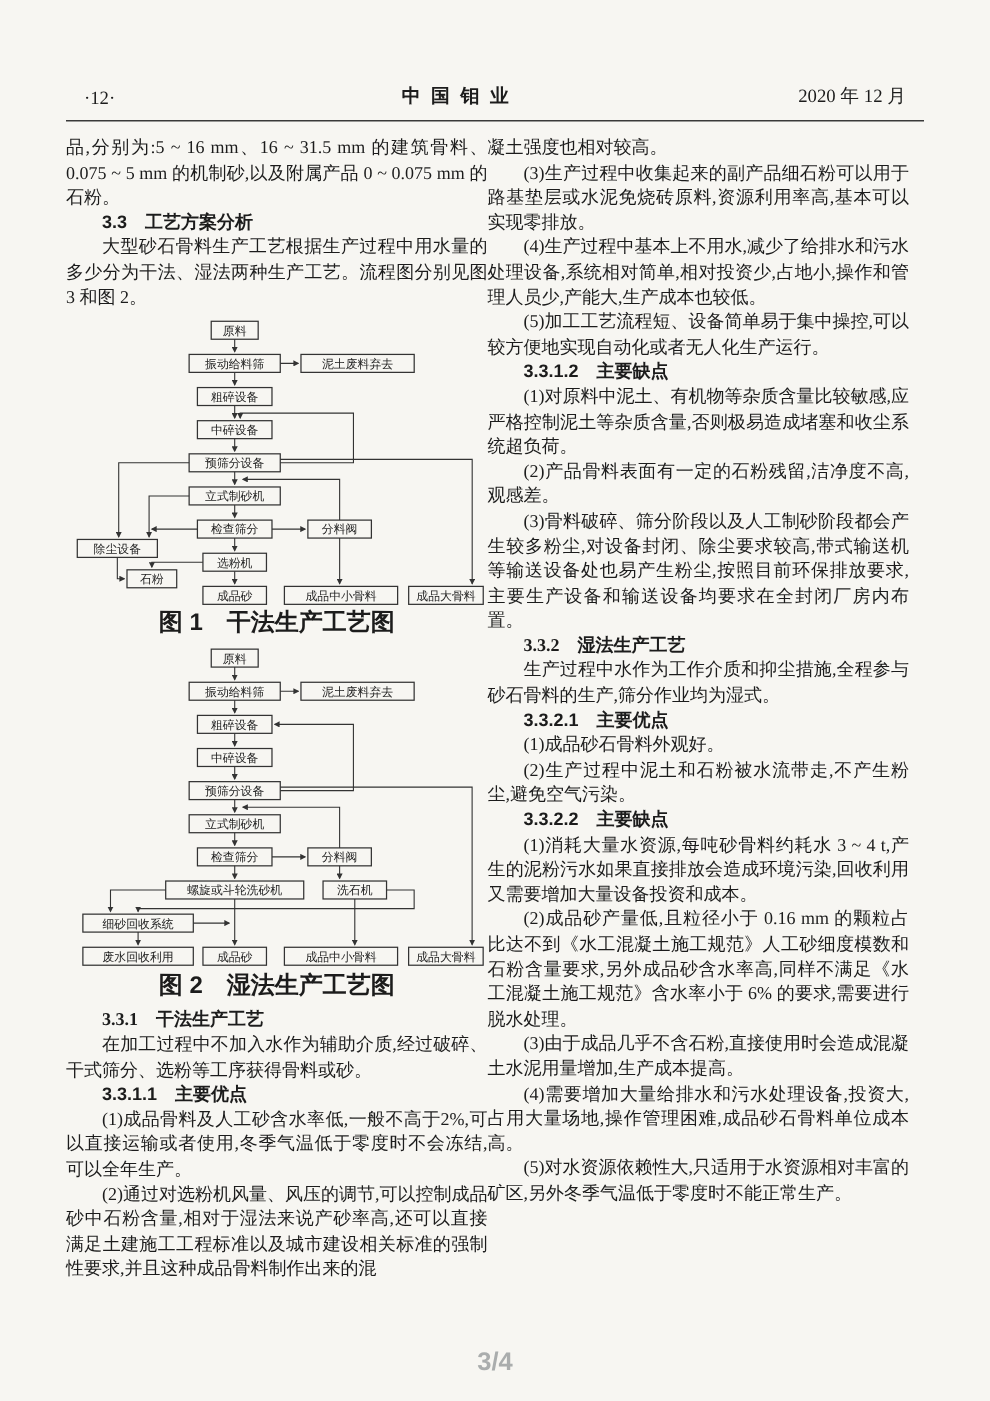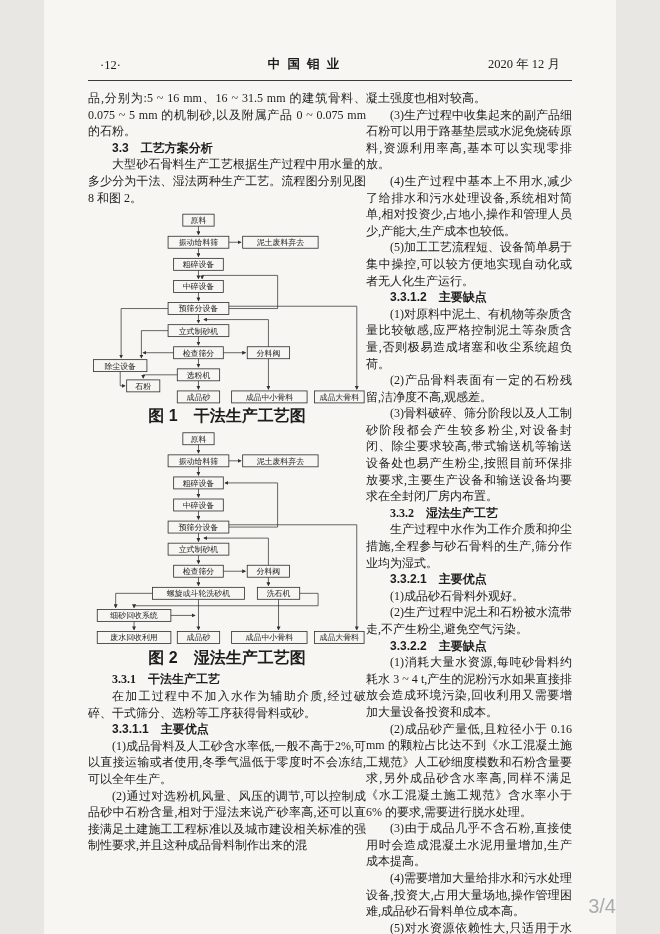--- a/index.html
+++ b/index.html
@@ -1,17 +1,17 @@
 <!DOCTYPE html>
 <html><head>
 <meta charset="utf-8">
 <style>
   html,body{margin:0;padding:0;background:#e8e7e4;}
   .page{
-    width:572px;height:934px;background:#f7f6f2;position:relative;
+    width:660px;height:934px;background:#f7f6f2;position:relative;
     box-sizing:border-box;padding:56px 44px 0;overflow:hidden;
     font-family:"Liberation Serif","DejaVu Serif",serif;color:#1c1c1c;
     margin:0 auto;
   }
   .pg-header{display:flex;justify-content:space-between;align-items:flex-end;
     font-size:12.5px;padding:0 12px 7px 12px;border-bottom:1.2px solid #3a3a3a;}
   .pg-header .journal{letter-spacing:2px;font-weight:bold;}
   .columns{display:flex;margin-top:9px;}
   .col{width:281px;font-size:12px;line-height:16.6px;text-align:justify;}
   .col p{margin:0;text-indent:2em;}
@@ -21,40 +21,40 @@
   .h-kai{font-weight:600;font-size:12px;line-height:16.6px;
     text-indent:0;margin:0;}
   figure{margin:5px 0 2px;}
   figure svg{display:block;margin:0 auto;}
   .figcap{font-family:"Liberation Sans","DejaVu Sans",sans-serif;font-weight:700;
     font-size:16px;text-align:center;margin:1px 0 5px;}
   .flow-box{fill:none;stroke:#333;stroke-width:0.9;}
   .flow-line{fill:none;stroke:#333;stroke-width:0.8;}
   .flow-label{font-size:8.6px;fill:#222;text-anchor:middle;
     font-family:"Liberation Serif","DejaVu Serif",serif;}
-  .page-indicator{position:absolute;bottom:16px;left:0;right:0;text-align:right;
-    color:#aaadad;font-family:"Liberation Sans","DejaVu Sans",sans-serif;font-size:20px;}
+  .page-indicator{position:absolute;bottom:16px;left:0;right:0;text-align:center;
+    color:#aaadad;font-family:"Liberation Sans","DejaVu Sans",sans-serif;font-size:17px;font-weight:bold;}
 </style>
 </head>
 <body>
 
 <div class="page">
 
   <div class="pg-header">
     <span>·12·</span>
     <span class="journal">中 国 钼 业</span>
     <span>2020 年 12 月</span>
   </div>
 
   <div class="columns">
 
     <div class="col">
       <p class="cont">品,分别为:5 ~ 16 mm、16 ~ 31.5 mm 的建筑骨料、0.075 ~ 5 mm 的机制砂,以及附属产品 0 ~ 0.075 mm 的石粉。</p>
       <p class="h-hei">3.3　工艺方案分析</p>
-      <p>大型砂石骨料生产工艺根据生产过程中用水量的多少分为干法、湿法两种生产工艺。流程图分别见图 8 和图 2。</p>
+      <p>大型砂石骨料生产工艺根据生产过程中用水量的多少分为干法、湿法两种生产工艺。流程图分别见图 3 和图 2。</p>
 
       <figure>
         <svg width="278" height="196" viewBox="0 0 302 212">
           <defs>
             <marker id="m1" viewBox="0 0 10 10" refX="8" refY="5" markerWidth="5.5" markerHeight="5.5" orient="auto-start-reverse">
               <path d="M0 0 L10 5 L0 10 z" fill="#333"></path>
             </marker>
           </defs>
 
           <g>

